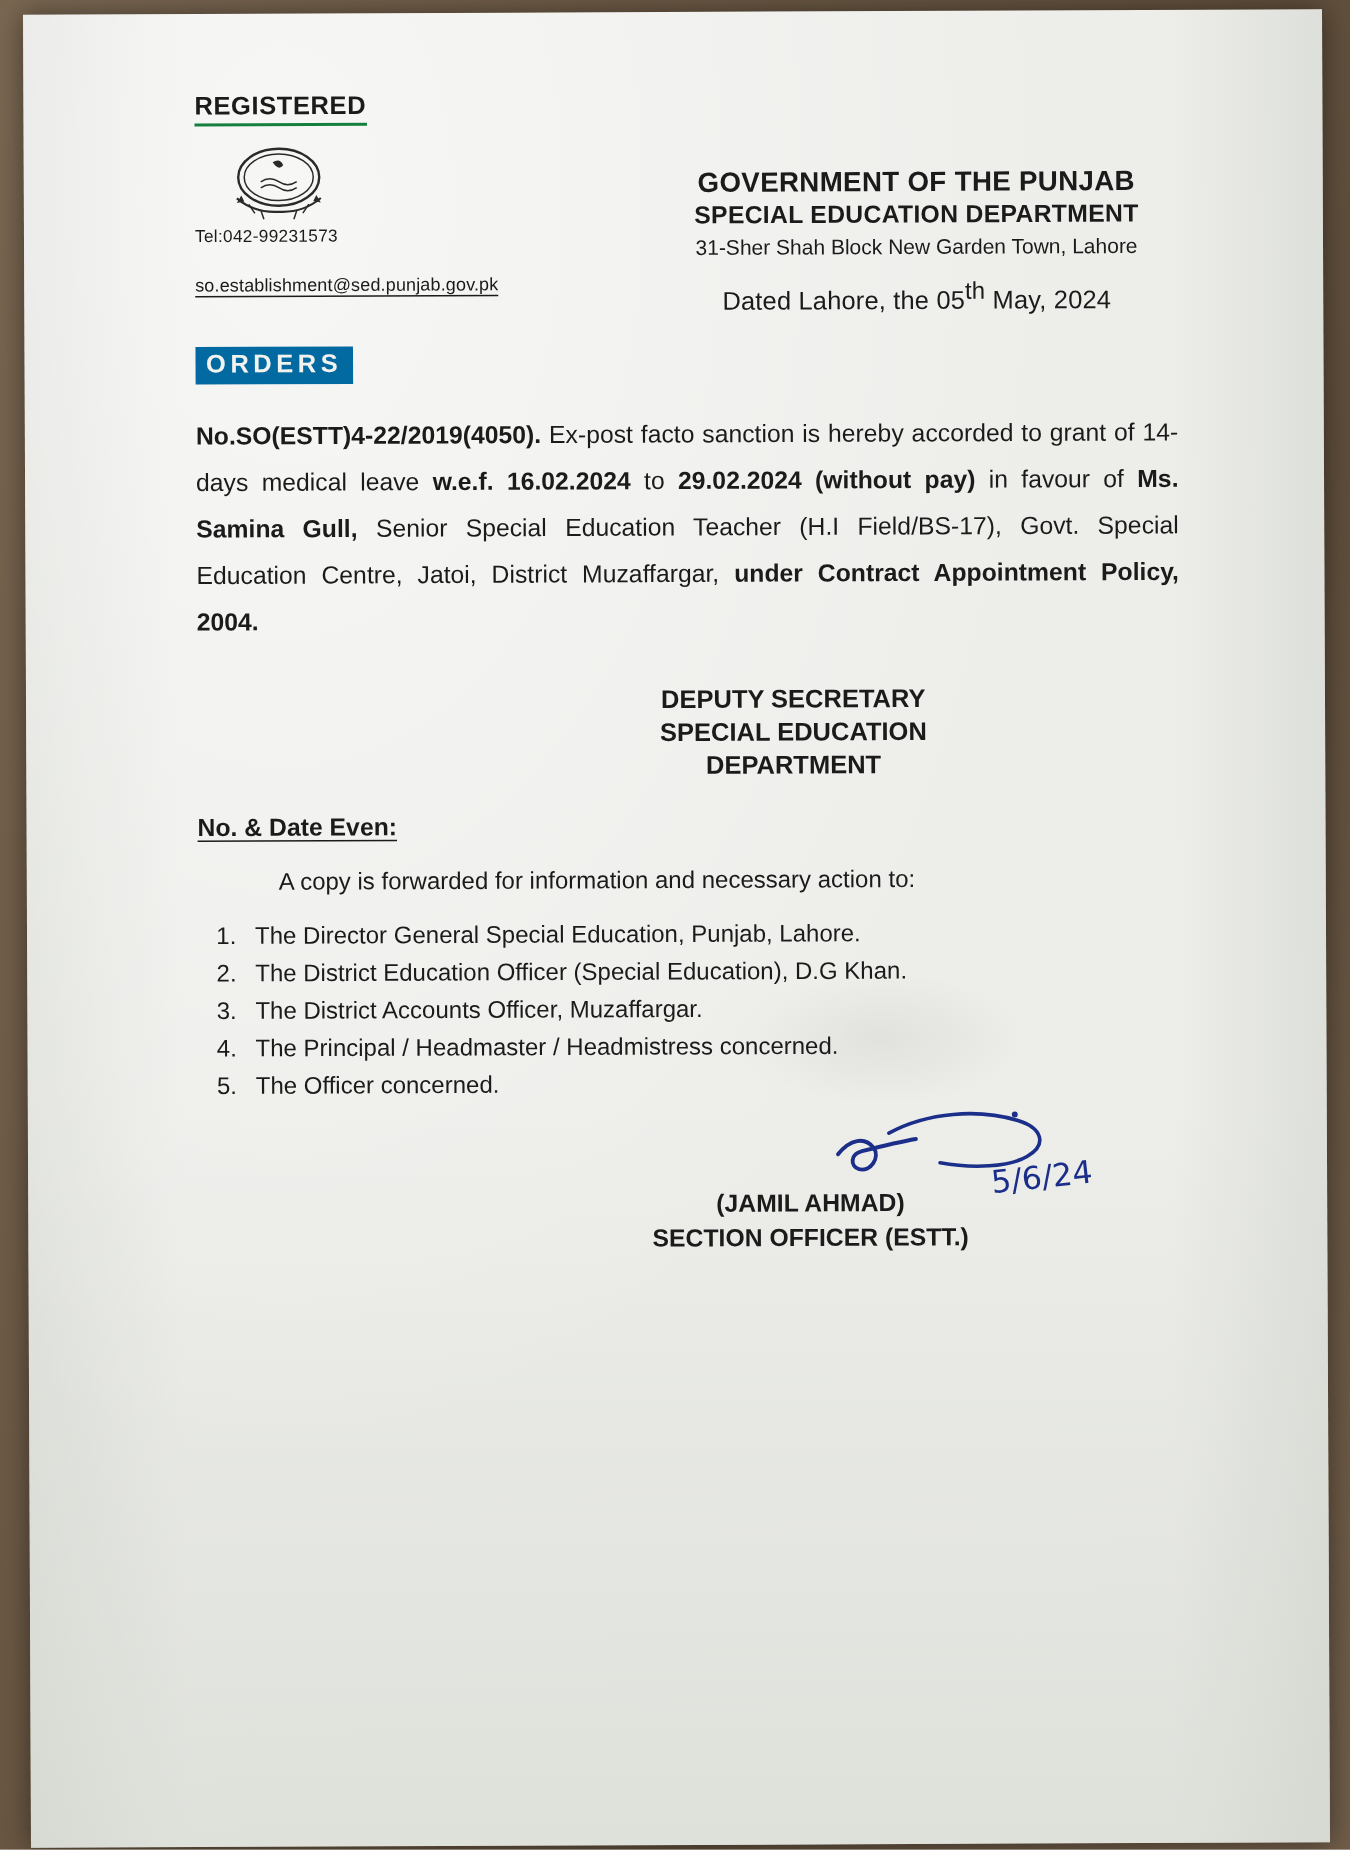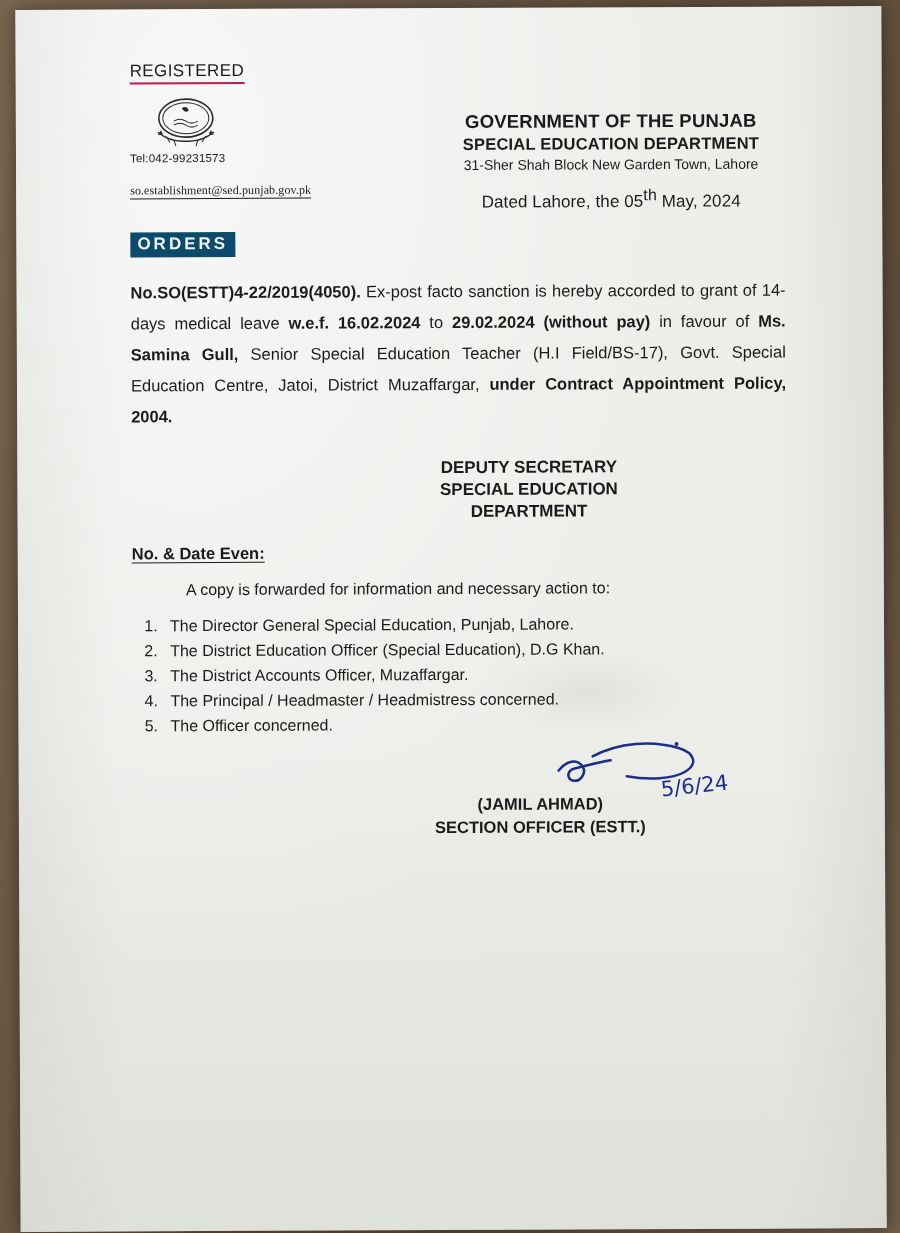--- a/index.html
+++ b/index.html
@@ -43,23 +43,23 @@
   .doc {
     position: relative;
     z-index: 2;
     padding: 52px 58px 0 114px;
     color: #1b1b1b;
   }
 
   
   .registered {
     font-size: 17px;
-    font-weight: normal;
+    font-weight: bold;
     letter-spacing: 0.4px;
-    border-bottom: 2px solid #be185d;
+    border-bottom: 2px solid #15803d;
     display: inline-block;
     padding-bottom: 1px;
     margin-bottom: 6px;
   }
   .header-row {
     display: flex;
     align-items: flex-start;
   }
   .left-block {
     width: 268px;
@@ -76,21 +76,20 @@
     font-size: 11.5px;
     letter-spacing: 0.2px;
     margin-top: 2px;
   }
   .email {
     font-size: 12px;
     letter-spacing: 0.1px;
     border-bottom: 1px solid #1b1b1b;
     display: inline-block;
     margin-top: 19px;
-    font-family: Liberation Serif, serif;
   }
   .right-block {
     flex: 1;
     text-align: center;
     padding-top: 22px;
   }
   .gov-title {
     font-size: 18.5px;
     font-weight: bold;
     letter-spacing: 0.2px;
@@ -111,21 +110,21 @@
     letter-spacing: 0.1px;
   }
   .dated sup { font-size: 16px; }
 
   
   .orders-wrap {
     margin-top: 18px;
   }
   .orders {
     display: inline-block;
-    background: #0c4a6e;
+    background: #0369a1;
     color: #f2f2ee;
     font-weight: bold;
     font-size: 17px;
     letter-spacing: 3px;
     padding: 2px 7px 3px 7px;
   }
 
   
   .body-text {
     margin-top: 20px;

